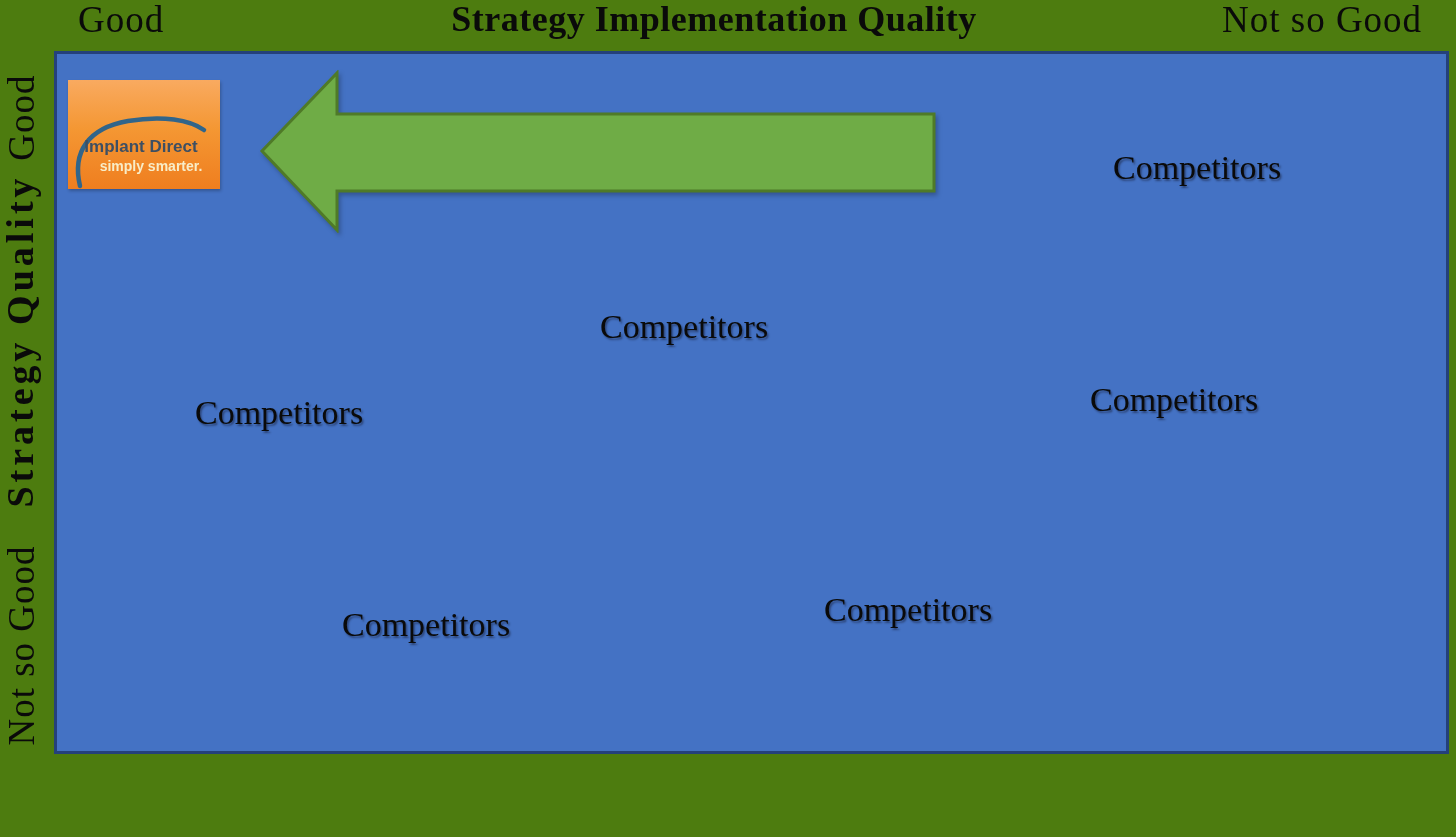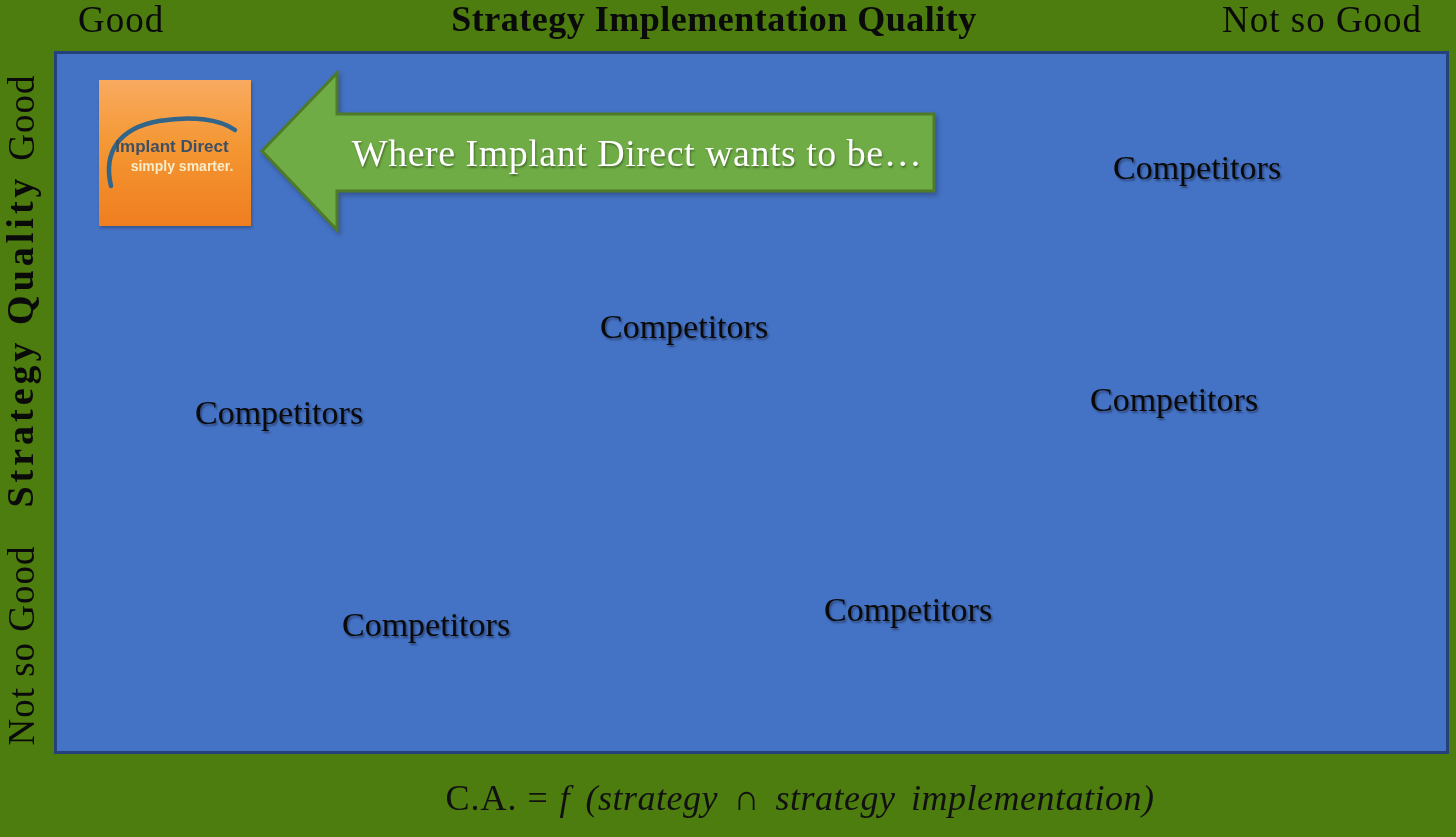--- a/index.html
+++ b/index.html
@@ -42,23 +42,23 @@
   
   .arrow-svg { position:absolute; left:256px; top:70px;
                filter:drop-shadow(2px 3px 2px rgba(0,0,0,0.25)); }
   .arrow-svg polygon { fill:#6FAC46; stroke:#4F7A28; stroke-width:3; }
   .arrow-label { position:absolute; left:340px; top:114px; width:594px; height:77px;
                  display:flex; align-items:center; justify-content:center;
                  font-size:38px; color:#ffffff; letter-spacing:0.5px; white-space:nowrap;
                  text-shadow:1px 1.5px 2px rgba(0,0,0,0.35); }
 
   
-  .logo { position:absolute; left:68px; top:80px; width:152px; height:146px;
+  .logo { position:absolute; left:68px; top:80px; width:152px; height:109px;
           background:linear-gradient(180deg,#F9AA60 0%,#F49733 45%,#EF7E1F 100%);
-          box-shadow:1px 2px 3px rgba(0,0,0,0.25);margin-left:31px; }
+          box-shadow:1px 2px 3px rgba(0,0,0,0.25); }
   .logo-svg { position:absolute; left:0; top:0; }
   .logo-svg path { fill:none; stroke:#31658A; stroke-width:4.5; stroke-linecap:round; }
   .logo-line1 { position:absolute; left:0; right:6px; top:57px; text-align:center;
                 font-family:"Liberation Sans","DejaVu Sans",sans-serif;
                 font-size:17px; font-weight:bold; color:#3D4F63; white-space:nowrap; }
   .logo-line2 { position:absolute; left:14px; right:0; top:78px; text-align:center;
                 font-family:"Liberation Sans","DejaVu Sans",sans-serif;
                 font-size:14px; font-weight:bold; color:#F8EDC8; white-space:nowrap; }
 
   
@@ -86,26 +86,22 @@
     <svg class="logo-svg" width="152" height="146" viewBox="0 0 152 146">
       <path d="M 12,106 C 4,72 20,48 60,41 C 95,35 122,40 136,50"></path>
     </svg>
     <div class="logo-line1">Implant Direct</div>
     <div class="logo-line2">simply smarter.</div>
   </div>
 
   <svg class="arrow-svg" width="682" height="163" viewBox="0 0 682 163">
     <polygon points="6,81 81,3 81,44 678,44 678,121 81,121 81,160"></polygon>
   </svg>
-  <div class="arrow-label">Where Implant Direct wants to be…</div>
 
   <div class="comp pos-1">Competitors</div>
   <div class="comp pos-2">Competitors</div>
   <div class="comp pos-3">Competitors</div>
   <div class="comp pos-4">Competitors</div>
   <div class="comp pos-5">Competitors</div>
   <div class="comp pos-6">Competitors</div>
 
-  <div class="formula">
-    <span class="formula-lhs">C.A. =</span><span class="formula-rhs">f (strategy ∩ strategy implementation)</span>
-  </div>
 
 </div>
 
 </body></html>

